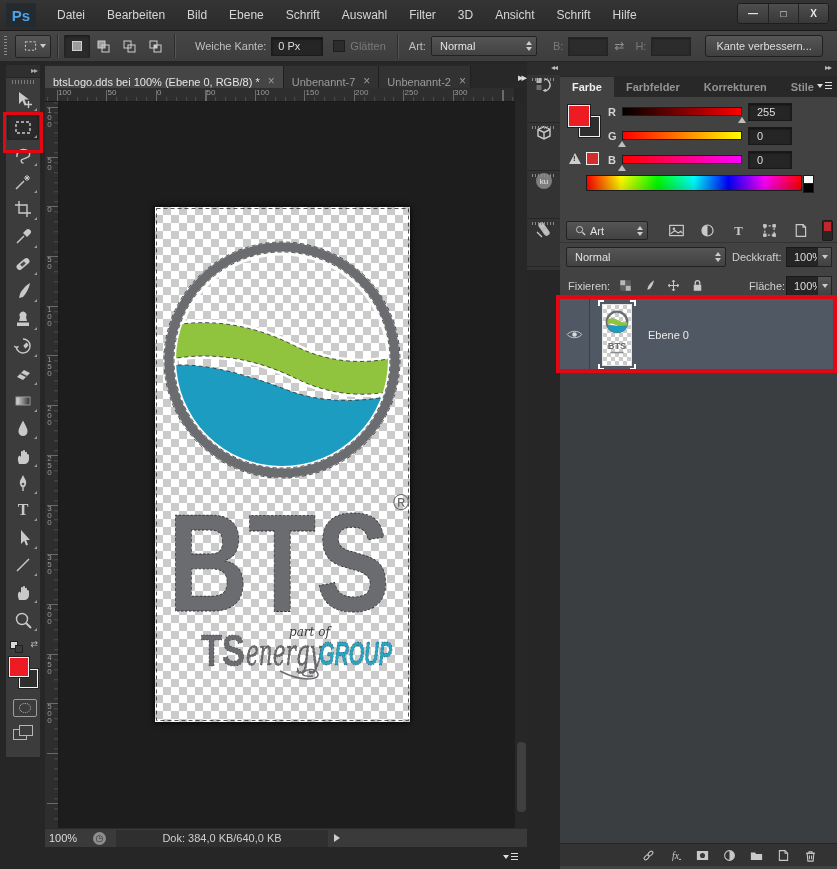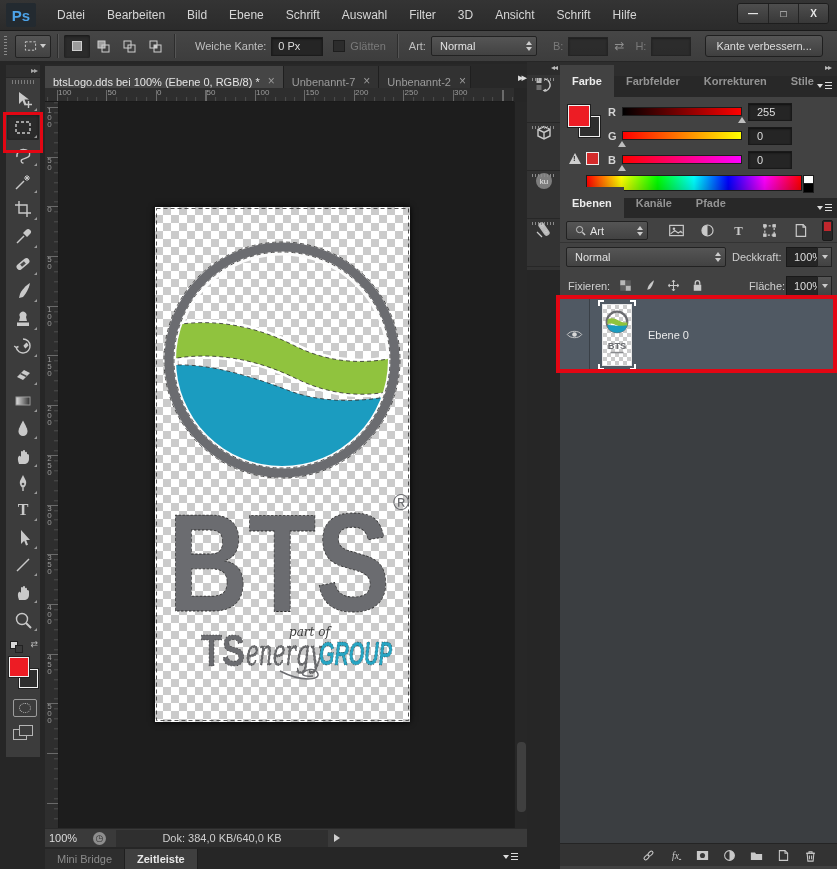--- a/index.html
+++ b/index.html
@@ -83,21 +83,21 @@
   #bottom-menu{position:absolute;right:10px;bottom:5px}
   
   #collapsestrip{position:absolute;left:527px;top:62px;width:33px;height:208px;background:#333}
   #collapse-head{height:13px;background:#2c2c2c;color:#bbb;font-size:8px;text-align:right;padding:1px 3px 0 0;letter-spacing:-1px}
   .cpanel{height:48px;border-bottom:1px solid #272727;position:relative;display:flex;align-items:flex-start;justify-content:center}
   .cpanel .cgrip{position:absolute;top:3px;left:5px;right:5px;height:3px;background-image:repeating-linear-gradient(90deg,#8a8a8a 0 1px,transparent 1px 3px)}
   .cpanel svg{width:20px;height:20px}
   #rightpanels{position:absolute;left:560px;top:62px;width:277px;height:807px;background:#424242}
   #panels-top{position:absolute;left:0;top:0;width:277px;height:14px;background:#2d2d2d;color:#bbb;font-size:8px;text-align:right;padding:1px 6px 0 0;letter-spacing:-1px}
   .ptabbar{position:absolute;left:0;width:277px;height:21px;background:#282828;display:flex;align-items:flex-end}
-  .ptab{height:20px;padding:16px 12px;display:flex;align-items:center;color:#949494;font-weight:bold}
+  .ptab{height:20px;padding:4px 12px;display:flex;align-items:center;color:#949494;font-weight:bold}
   .ptab.active{background:#424242;color:#ececec}
   .pmenu{position:absolute;right:6px;top:5px;width:14px;height:10px}
   .pmenu:before{content:"";position:absolute;left:0;top:3px;border-left:3px solid transparent;border-right:3px solid transparent;border-top:4px solid #ddd}
   .pmenu:after{content:"";position:absolute;left:8px;top:1px;width:7px;height:7px;background-image:repeating-linear-gradient(#ddd 0 1px,transparent 1px 3px)}
   
   #color-body{position:absolute;left:0;top:35px;width:277px;height:101px}
   #cp-fg{position:absolute;left:8px;top:8px;width:22px;height:22px;border:1px solid #f0f0f0;outline:1px solid #1e1e1e;z-index:2}
   #cp-bg{position:absolute;left:19px;top:19px;width:21px;height:21px;background:#2e2e2e;border:1px solid #f0f0f0;outline:1px solid #1e1e1e}
   .ch-row{position:absolute;left:0;width:277px;height:20px}
   .ch-label{position:absolute;left:48px;top:3px;color:#d5d5d5;font-weight:bold}
@@ -448,24 +448,20 @@
   </div>
 
 <div id="statusbar">
   <span id="zoom-level">100%</span>
   <span id="status-icon">◷</span>
   <span id="doc-info">Dok: 384,0 KB/640,0 KB</span>
   <span id="status-arrow"></span>
 </div>
 
 <div id="bottombar">
-  <div id="btabs" style="display:flex;align-items:flex-end">
-      <div class="btab">Mini Bridge</div>
-      <div class="btab active">Zeitleiste</div>
-    </div>
   <span id="bottom-menu" class="pmenu"></span>
 </div>
 
 <div id="collapsestrip">
   <div id="collapse-head">◂◂</div>
   <div id="cpanels">
       <div class="cpanel">
         <span class="cgrip"></span>
         <span><svg viewBox="0 0 20 20" fill="none" stroke="#c9c9c9" stroke-width="1.4">
             <rect x="2.5" y="3" width="5" height="5" fill="#b9b9b9" stroke="none"></rect>
@@ -535,26 +531,20 @@
           <span class="track tB"></span>
           <span class="thumb-tri" style="left: 62px;"></span>
           <span class="ch-value">0</span>
         </div>
       </div>
     <div id="spectrum"></div>
     <div id="spec-white"></div>
     <div id="spec-black"></div>
   </div>
 
-  <div class="ptabbar" style="top:136px" id="layers-tabbar">
-      <div class="ptab active">Ebenen</div>
-      <div class="ptab">Kanäle</div>
-      <div class="ptab">Pfade</div>
-      <span class="pmenu"></span>
-    </div>
 
   <div id="filter-row">
     <span class="dropdown" id="art-select">
       <svg width="11" height="11" viewBox="0 0 12 12">
           <circle cx="5" cy="5" r="3.4" fill="none" stroke="#ccc"></circle>
           <path d="M8 8 L11 11" stroke="#ccc" stroke-width="1.5"></path>
         </svg>
       <span style="margin-left:4px">Art</span>
       <span class="spin">
           <b class="up"></b>

